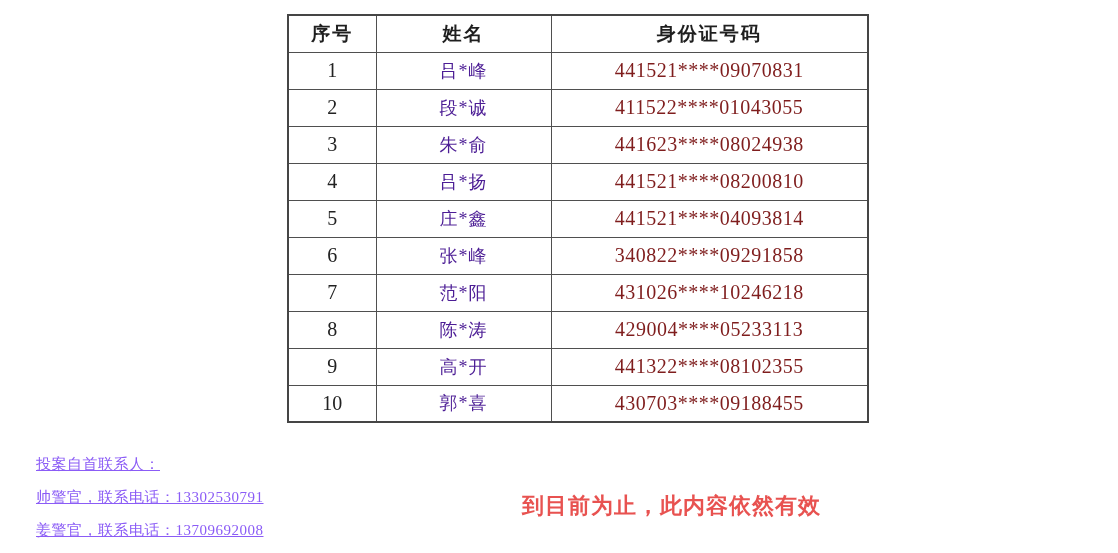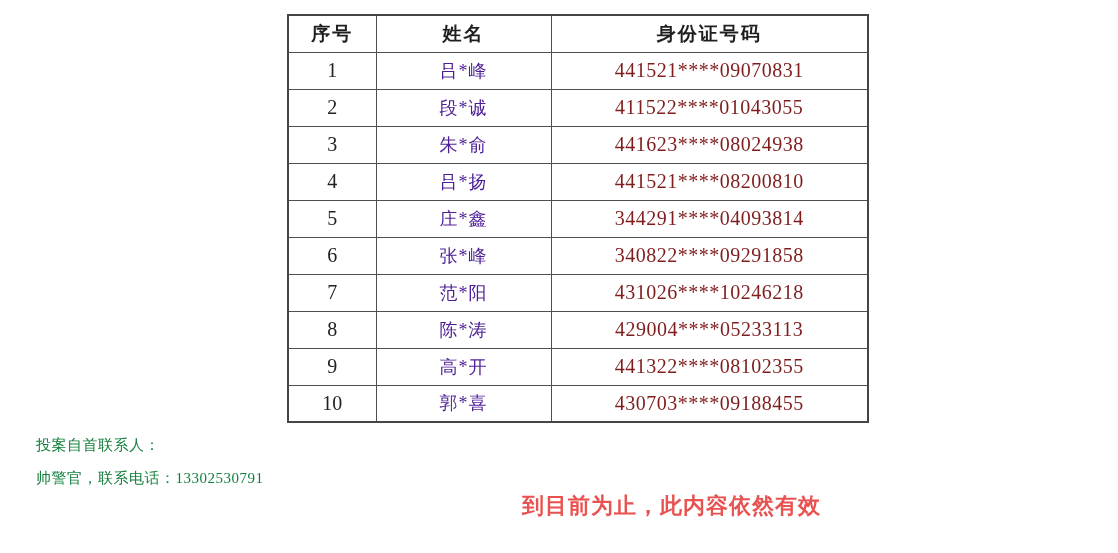--- a/index.html
+++ b/index.html
@@ -36,25 +36,26 @@
     letter-spacing: 2px;
   }
   .doc-table td.cell-no { font-size: 20px; color: #222222; }
   .doc-table td.cell-name { font-size: 18px; color: #4c1d95; letter-spacing: 1px; }
   .doc-table td.cell-id { font-size: 20px; color: #7f1d1d; letter-spacing: 0.5px; }
 
   
   .contact {
     position: absolute;
     left: 36px;
-    top: 429px;
+    top: 448px;
     font-size: 15px;
     line-height: 33px;
-    color: #15803d;
+    color: #8b5cf6;
     letter-spacing: 0.5px;
+    text-decoration: underline;
   }
 
   
   .notice {
     position: absolute;
     left: 522px;
     top: 491px;
     font-family: "Liberation Sans", "DejaVu Sans", sans-serif;
     font-size: 22px;
     font-weight: 600;
@@ -95,21 +96,21 @@
       <td class="cell-id">441623****08024938</td>
     </tr>
     <tr>
       <td class="cell-no">4</td>
       <td class="cell-name">吕*扬</td>
       <td class="cell-id">441521****08200810</td>
     </tr>
     <tr>
       <td class="cell-no">5</td>
       <td class="cell-name">庄*鑫</td>
-      <td class="cell-id">344291****04093814</td>
+      <td class="cell-id">441521****04093814</td>
     </tr>
     <tr>
       <td class="cell-no">6</td>
       <td class="cell-name">张*峰</td>
       <td class="cell-id">340822****09291858</td>
     </tr>
     <tr>
       <td class="cell-no">7</td>
       <td class="cell-name">范*阳</td>
       <td class="cell-id">431026****10246218</td>
@@ -128,15 +129,16 @@
       <td class="cell-no">10</td>
       <td class="cell-name">郭*喜</td>
       <td class="cell-id">430703****09188455</td>
     </tr>
   </tbody>
 </table>
 
 <div class="contact">
   <div>投案自首联系人：</div>
   <div>帅警官，联系电话：13302530791</div>
+  <div>姜警官，联系电话：13709692008</div>
 </div>
 
 <div class="notice" style="color: rgb(232, 82, 80);">到目前为止，此内容依然有效</div>
 
 </body></html>

